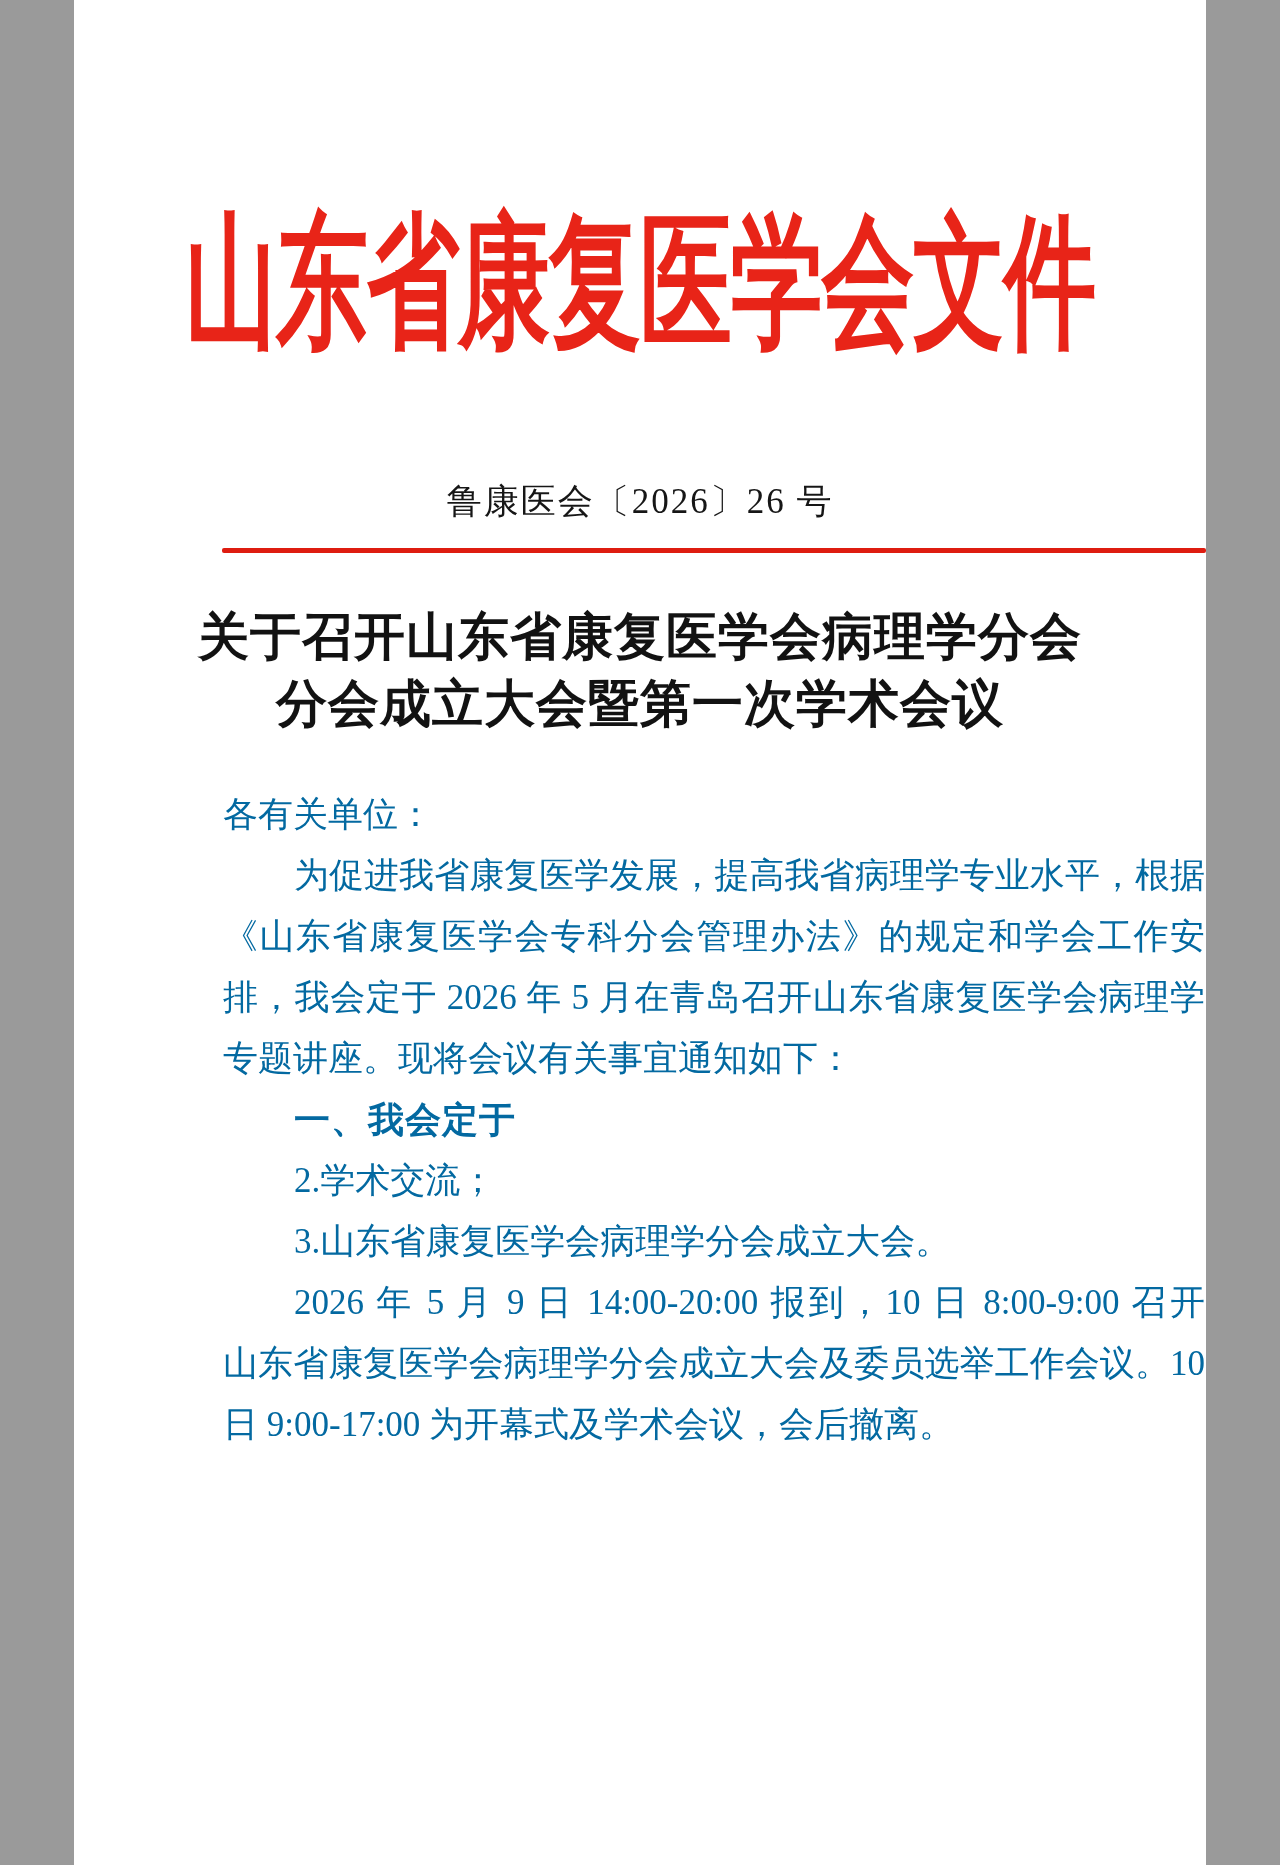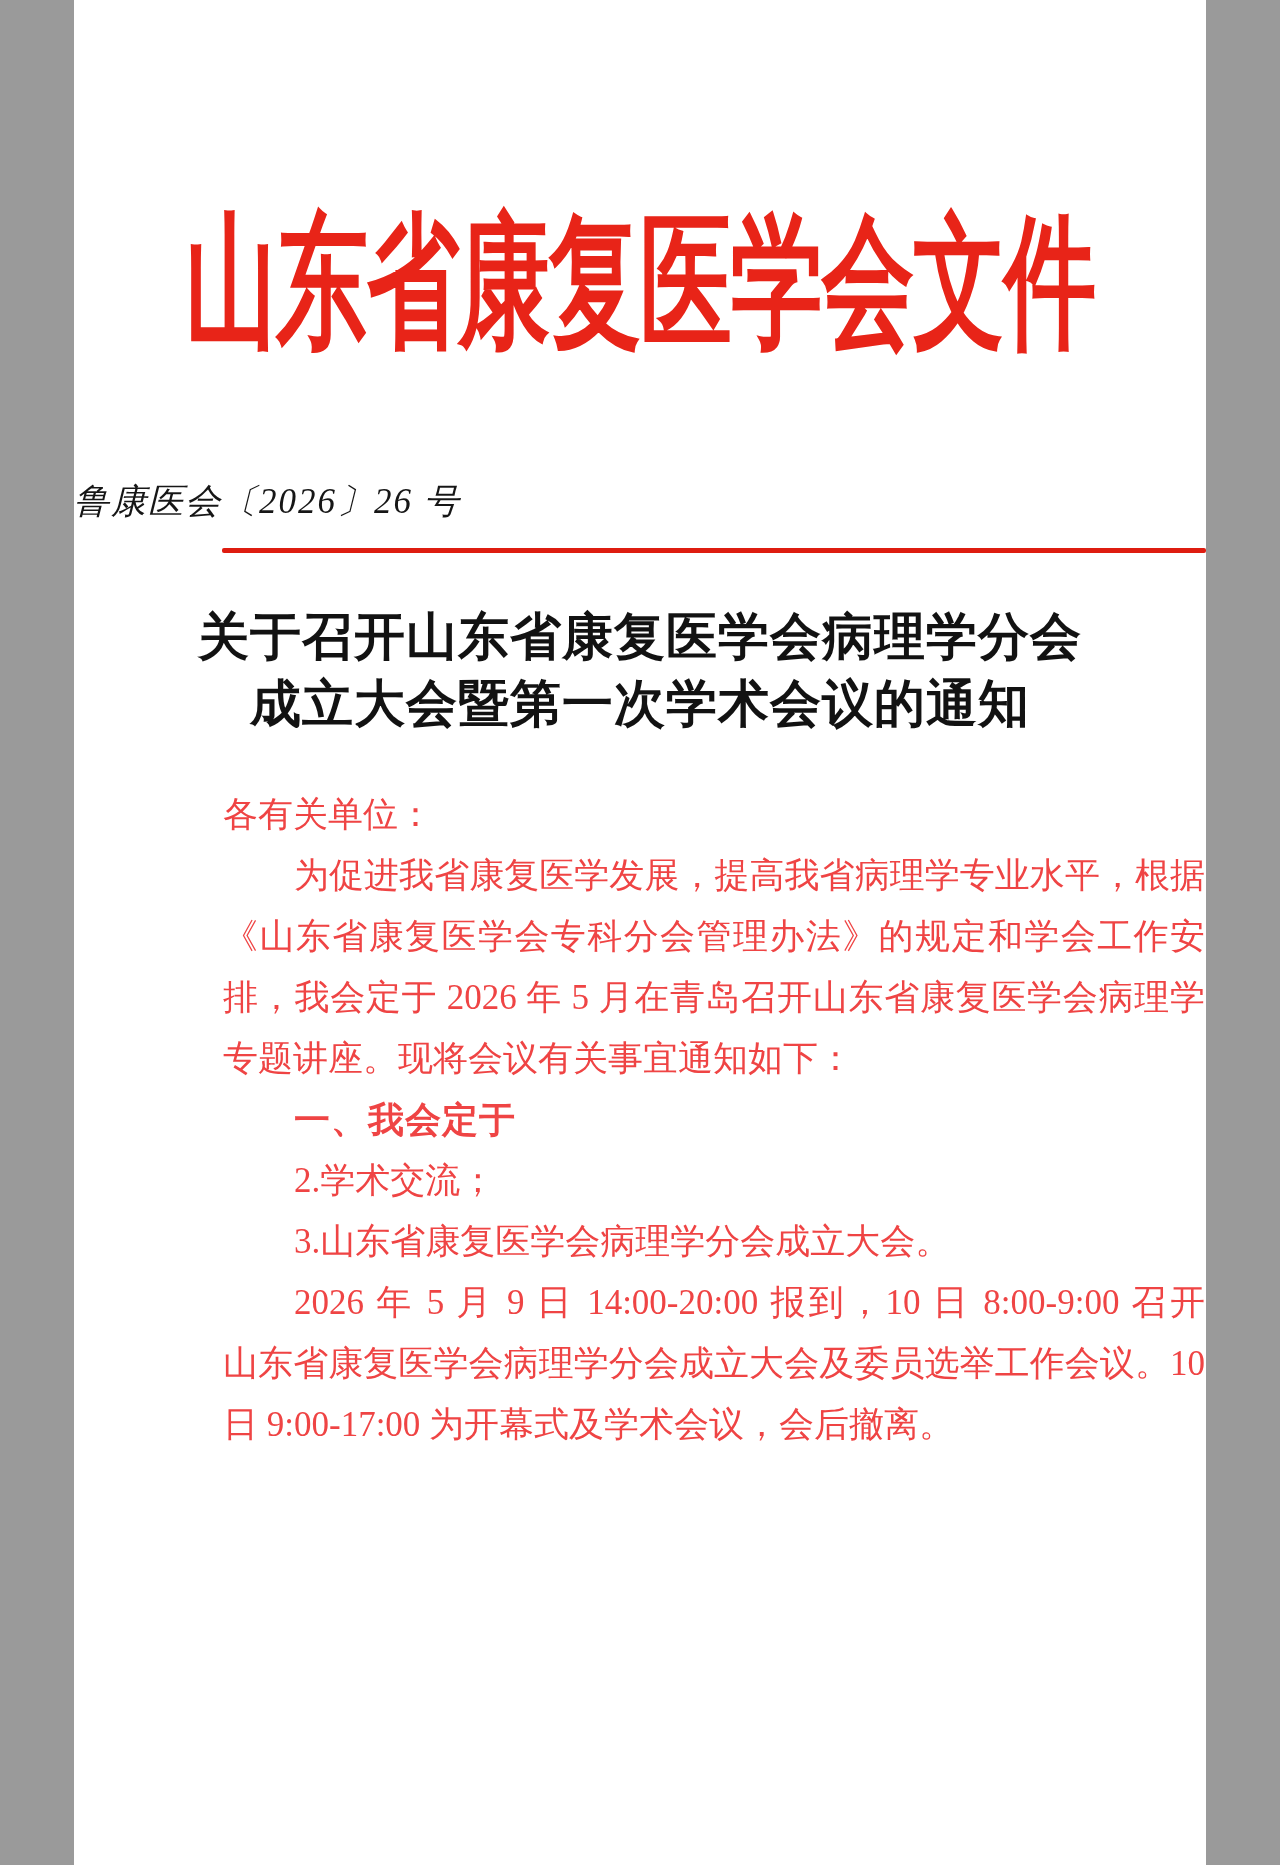--- a/index.html
+++ b/index.html
@@ -29,25 +29,24 @@
     white-space: nowrap;
     transform: scaleY(1.58);
     transform-origin: center center;
   }
   
   .doc-number {
     position: absolute;
     top: 478px;
     left: 0;
     right: 0;
-    text-align: left;
+    text-align: center;
     font-size: 35px;
     letter-spacing: 2px;
     color: #161616;
-    font-style: italic;
   }
   
   .red-rule {
     position: absolute;
     top: 548px;
     left: 148px;
     width: 984px;
     height: 5px;
     border-radius: 2px;
   }
@@ -64,21 +63,21 @@
     letter-spacing: 1px;
     color: #121212;
   }
   
   .body-block {
     position: absolute;
     top: 784px;
     left: 149px;
     width: 982px;
     font-size: 35px;
-    color: #ef4444;
+    color: #0369a1;
   }
   .line {
     height: 61px;
     line-height: 61px;
     white-space: nowrap;
   }
   .just {
     white-space: normal;
     text-align: justify;
     text-align-last: justify;
@@ -99,21 +98,21 @@
 <div class="page">
 
   <div class="banner" style="color: rgb(232, 36, 24);">山东省康复医学会文件</div>
 
   <div class="doc-number">鲁康医会〔2026〕26 号</div>
 
   <div class="red-rule" style="background: rgb(222, 28, 16);"></div>
 
   <div class="doc-title">
     <div>关于召开山东省康复医学会病理学分会</div>
-    <div>成立大会暨第一次学术会议的通知</div>
+    <div>分会成立大会暨第一次学术会议</div>
   </div>
 
   <div class="body-block">
     <div class="line">各有关单位：</div>
 
     <div class="line just indent">为促进我省康复医学发展，提高我省病理学专业水平，根据</div>
     <div class="line just">《山东省康复医学会专科分会管理办法》的规定和学会工作安</div>
     <div class="line just">排，我会定于 2026 年 5 月在青岛召开山东省康复医学会病理学</div>
     <div class="line">专题讲座。现将会议有关事宜通知如下：</div>
 

